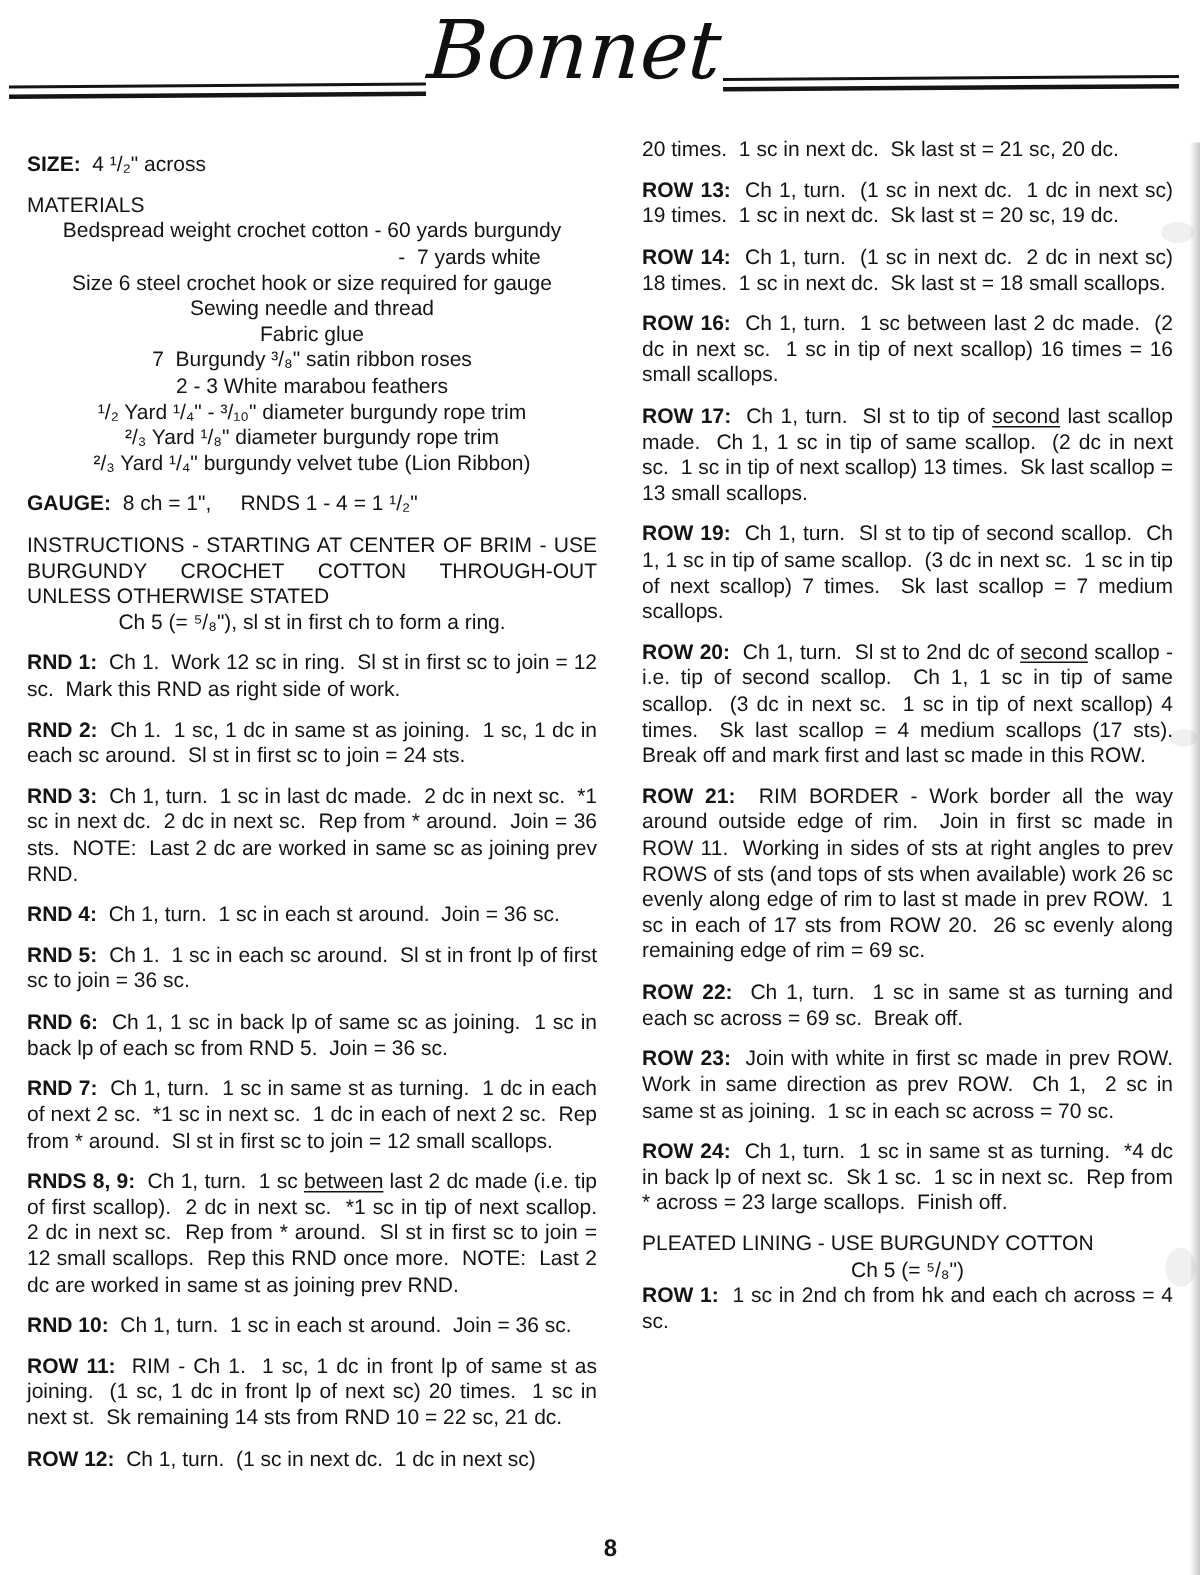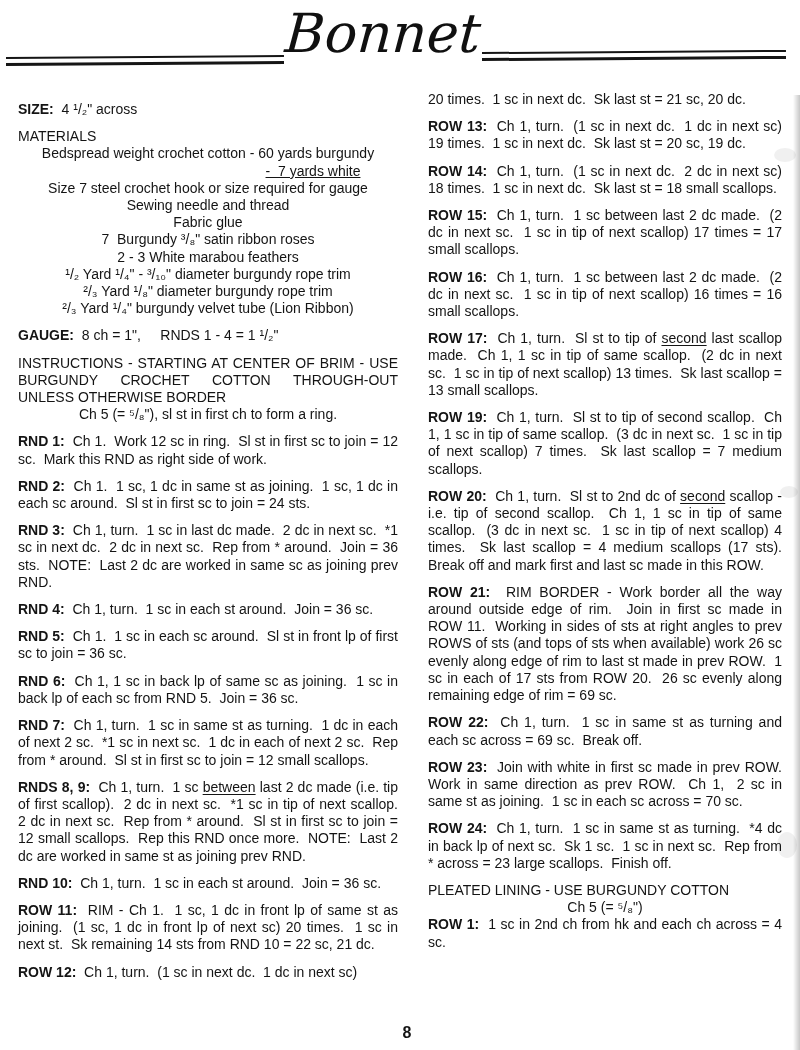--- a/index.html
+++ b/index.html
@@ -73,49 +73,48 @@
     <div class="rule rule-left"></div>
     <div class="title-script">Bonnet</div>
     <div class="rule rule-right"></div>
   </header>
 
   <main class="columns">
     <section class="col col-left" id="col-left">
         <div class="blk kind-para"><span class="lbl">SIZE:</span>  4 ¹/₂" across</div>
         <div class="blk kind-heading">MATERIALS</div>
         <div class="blk kind-line tight">Bedspread weight crochet cotton - 60 yards burgundy</div>
-        <div class="blk kind-line tight" style="padding-left: 210px; text-decoration: underline;">-  7 yards white</div>
-        <div class="blk kind-line tight">Size 7 steel crochet hook or size required for gauge</div>
+        <div class="blk kind-line tight" style="padding-left: 210px;">-  7 yards white</div>
+        <div class="blk kind-line tight">Size 6 steel crochet hook or size required for gauge</div>
         <div class="blk kind-line tight">Sewing needle and thread</div>
         <div class="blk kind-line tight">Fabric glue</div>
         <div class="blk kind-line tight">7  Burgundy ³/₈" satin ribbon roses</div>
         <div class="blk kind-line tight">2 - 3 White marabou feathers</div>
         <div class="blk kind-line tight">¹/₂ Yard ¹/₄" - ³/₁₀" diameter burgundy rope trim</div>
         <div class="blk kind-line tight">²/₃ Yard ¹/₈" diameter burgundy rope trim</div>
         <div class="blk kind-line tight">²/₃ Yard ¹/₄" burgundy velvet tube (Lion Ribbon)</div>
         <div class="blk kind-para"><span class="lbl">GAUGE:</span>  8 ch = 1",     RNDS 1 - 4 = 1 ¹/₂"</div>
-        <div class="blk kind-heading">INSTRUCTIONS - STARTING AT CENTER OF BRIM - USE BURGUNDY CROCHET COTTON THROUGH-OUT UNLESS OTHERWISE BORDER</div>
+        <div class="blk kind-heading">INSTRUCTIONS - STARTING AT CENTER OF BRIM - USE BURGUNDY CROCHET COTTON THROUGH-OUT UNLESS OTHERWISE STATED</div>
         <div class="blk kind-line tight">Ch 5 (= ⁵/₈"), sl st in first ch to form a ring.</div>
         <div class="blk kind-para"><span class="lbl">RND 1:</span>  Ch 1.  Work 12 sc in ring.  Sl st in first sc to join = 12 sc.  Mark this RND as right side of work.</div>
         <div class="blk kind-para"><span class="lbl">RND 2:</span>  Ch 1.  1 sc, 1 dc in same st as joining.  1 sc, 1 dc in each sc around.  Sl st in first sc to join = 24 sts.</div>
         <div class="blk kind-para"><span class="lbl">RND 3:</span>  Ch 1, turn.  1 sc in last dc made.  2 dc in next sc.  *1 sc in next dc.  2 dc in next sc.  Rep from * around.  Join = 36 sts.  NOTE:  Last 2 dc are worked in same sc as joining prev RND.</div>
         <div class="blk kind-para"><span class="lbl">RND 4:</span>  Ch 1, turn.  1 sc in each st around.  Join = 36 sc.</div>
         <div class="blk kind-para"><span class="lbl">RND 5:</span>  Ch 1.  1 sc in each sc around.  Sl st in front lp of first sc to join = 36 sc.</div>
         <div class="blk kind-para"><span class="lbl">RND 6:</span>  Ch 1, 1 sc in back lp of same sc as joining.  1 sc in back lp of each sc from RND 5.  Join = 36 sc.</div>
         <div class="blk kind-para"><span class="lbl">RND 7:</span>  Ch 1, turn.  1 sc in same st as turning.  1 dc in each of next 2 sc.  *1 sc in next sc.  1 dc in each of next 2 sc.  Rep from * around.  Sl st in first sc to join = 12 small scallops.</div>
         <div class="blk kind-para"><span class="lbl">RNDS 8, 9:</span>  Ch 1, turn.  1 sc <span class="und">between</span> last 2 dc made (i.e. tip of first scallop).  2 dc in next sc.  *1 sc in tip of next scallop.  2 dc in next sc.  Rep from * around.  Sl st in first sc to join = 12 small scallops.  Rep this RND once more.  NOTE:  Last 2 dc are worked in same st as joining prev RND.</div>
         <div class="blk kind-para"><span class="lbl">RND 10:</span>  Ch 1, turn.  1 sc in each st around.  Join = 36 sc.</div>
         <div class="blk kind-para"><span class="lbl">ROW 11:</span>  RIM - Ch 1.  1 sc, 1 dc in front lp of same st as joining.  (1 sc, 1 dc in front lp of next sc) 20 times.  1 sc in next st.  Sk remaining 14 sts from RND 10 = 22 sc, 21 dc.</div>
         <div class="blk kind-para"><span class="lbl">ROW 12:</span>  Ch 1, turn.  (1 sc in next dc.  1 dc in next sc)</div>
       </section>
     <section class="col col-right" id="col-right">
         <div class="blk kind-para tight">20 times.  1 sc in next dc.  Sk last st = 21 sc, 20 dc.</div>
         <div class="blk kind-para"><span class="lbl">ROW 13:</span>  Ch 1, turn.  (1 sc in next dc.  1 dc in next sc) 19 times.  1 sc in next dc.  Sk last st = 20 sc, 19 dc.</div>
         <div class="blk kind-para"><span class="lbl">ROW 14:</span>  Ch 1, turn.  (1 sc in next dc.  2 dc in next sc) 18 times.  1 sc in next dc.  Sk last st = 18 small scallops.</div>
-        <div class="blk kind-para"><span class="lbl">ROW 15:</span>  Ch 1, turn.  1 sc between last 2 dc made.  (2 dc in next sc.  1 sc in tip of next scallop) 17 times = 17 small scallops.</div>
         <div class="blk kind-para"><span class="lbl">ROW 16:</span>  Ch 1, turn.  1 sc between last 2 dc made.  (2 dc in next sc.  1 sc in tip of next scallop) 16 times = 16 small scallops.</div>
         <div class="blk kind-para"><span class="lbl">ROW 17:</span>  Ch 1, turn.  Sl st to tip of <span class="und">second</span> last scallop made.  Ch 1, 1 sc in tip of same scallop.  (2 dc in next sc.  1 sc in tip of next scallop) 13 times.  Sk last scallop = 13 small scallops.</div>
         <div class="blk kind-para"><span class="lbl">ROW 19:</span>  Ch 1, turn.  Sl st to tip of second scallop.  Ch 1, 1 sc in tip of same scallop.  (3 dc in next sc.  1 sc in tip of next scallop) 7 times.  Sk last scallop = 7 medium scallops.</div>
         <div class="blk kind-para"><span class="lbl">ROW 20:</span>  Ch 1, turn.  Sl st to 2nd dc of <span class="und">second</span> scallop - i.e. tip of second scallop.  Ch 1, 1 sc in tip of same scallop.  (3 dc in next sc.  1 sc in tip of next scallop) 4 times.  Sk last scallop = 4 medium scallops (17 sts).  Break off and mark first and last sc made in this ROW.</div>
         <div class="blk kind-para"><span class="lbl">ROW 21:</span>  RIM BORDER - Work border all the way around outside edge of rim.  Join in first sc made in ROW 11.  Working in sides of sts at right angles to prev ROWS of sts (and tops of sts when available) work 26 sc evenly along edge of rim to last st made in prev ROW.  1 sc in each of 17 sts from ROW 20.  26 sc evenly along remaining edge of rim = 69 sc.</div>
         <div class="blk kind-para"><span class="lbl">ROW 22:</span>  Ch 1, turn.  1 sc in same st as turning and each sc across = 69 sc.  Break off.</div>
         <div class="blk kind-para"><span class="lbl">ROW 23:</span>  Join with white in first sc made in prev ROW.  Work in same direction as prev ROW.  Ch 1,  2 sc in same st as joining.  1 sc in each sc across = 70 sc.</div>
         <div class="blk kind-para"><span class="lbl">ROW 24:</span>  Ch 1, turn.  1 sc in same st as turning.  *4 dc in back lp of next sc.  Sk 1 sc.  1 sc in next sc.  Rep from * across = 23 large scallops.  Finish off.</div>
         <div class="blk kind-heading">PLEATED LINING - USE BURGUNDY COTTON</div>
         <div class="blk kind-line tight">Ch 5 (= ⁵/₈")</div>

